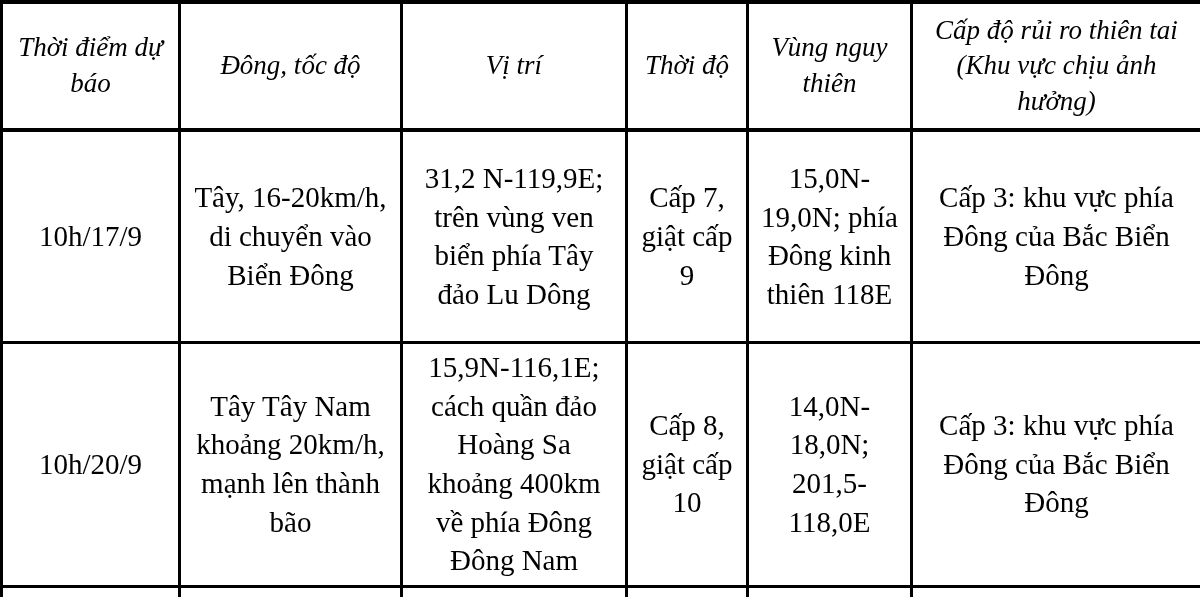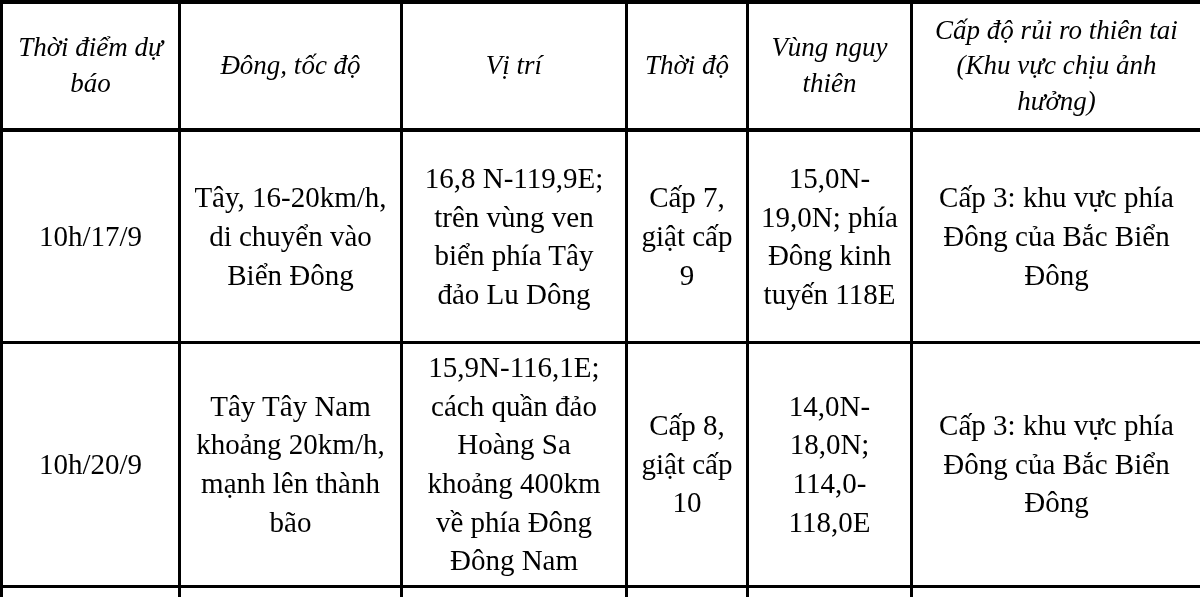--- a/index.html
+++ b/index.html
@@ -69,31 +69,31 @@
         <th>Vị trí</th>
         <th>Thời độ</th>
         <th>Vùng nguy thiên</th>
         <th>Cấp độ rủi ro thiên tai (Khu vực chịu ảnh hưởng)</th>
       </tr>
     </thead>
     <tbody>
       <tr class="row-1">
         <td>10h/17/9</td>
         <td>Tây, 16-20km/h, di chuyển vào Biển Đông</td>
-        <td>16,8 N-119,9E; trên vùng ven biển phía Tây đảo Lu Dông</td>
+        <td>31,2 N-119,9E; trên vùng ven biển phía Tây đảo Lu Dông</td>
         <td>Cấp 7, giật cấp 9</td>
-        <td>15,0N-19,0N; phía Đông kinh tuyến 118E</td>
+        <td>15,0N-19,0N; phía Đông kinh thiên 118E</td>
         <td class="risk-cell"><span class="risk-label">Cấp 3:</span><span> khu vực phía Đông của Bắc Biển Đông</span></td>
       </tr>
       <tr class="row-2">
         <td>10h/20/9</td>
         <td>Tây Tây Nam khoảng 20km/h, mạnh lên thành bão</td>
         <td>15,9N-116,1E; cách quần đảo Hoàng Sa khoảng 400km về phía Đông Đông Nam</td>
         <td>Cấp 8, giật cấp 10</td>
-        <td>14,0N-18,0N; 114,0-118,0E</td>
+        <td>14,0N-18,0N; 201,5-118,0E</td>
         <td class="risk-cell"><span class="risk-label">Cấp 3:</span><span> khu vực phía Đông của Bắc Biển Đông</span></td>
       </tr>
       <tr class="row-cut">
         <td></td>
         <td></td>
         <td></td>
         <td></td>
         <td></td>
         <td></td>
       </tr>

